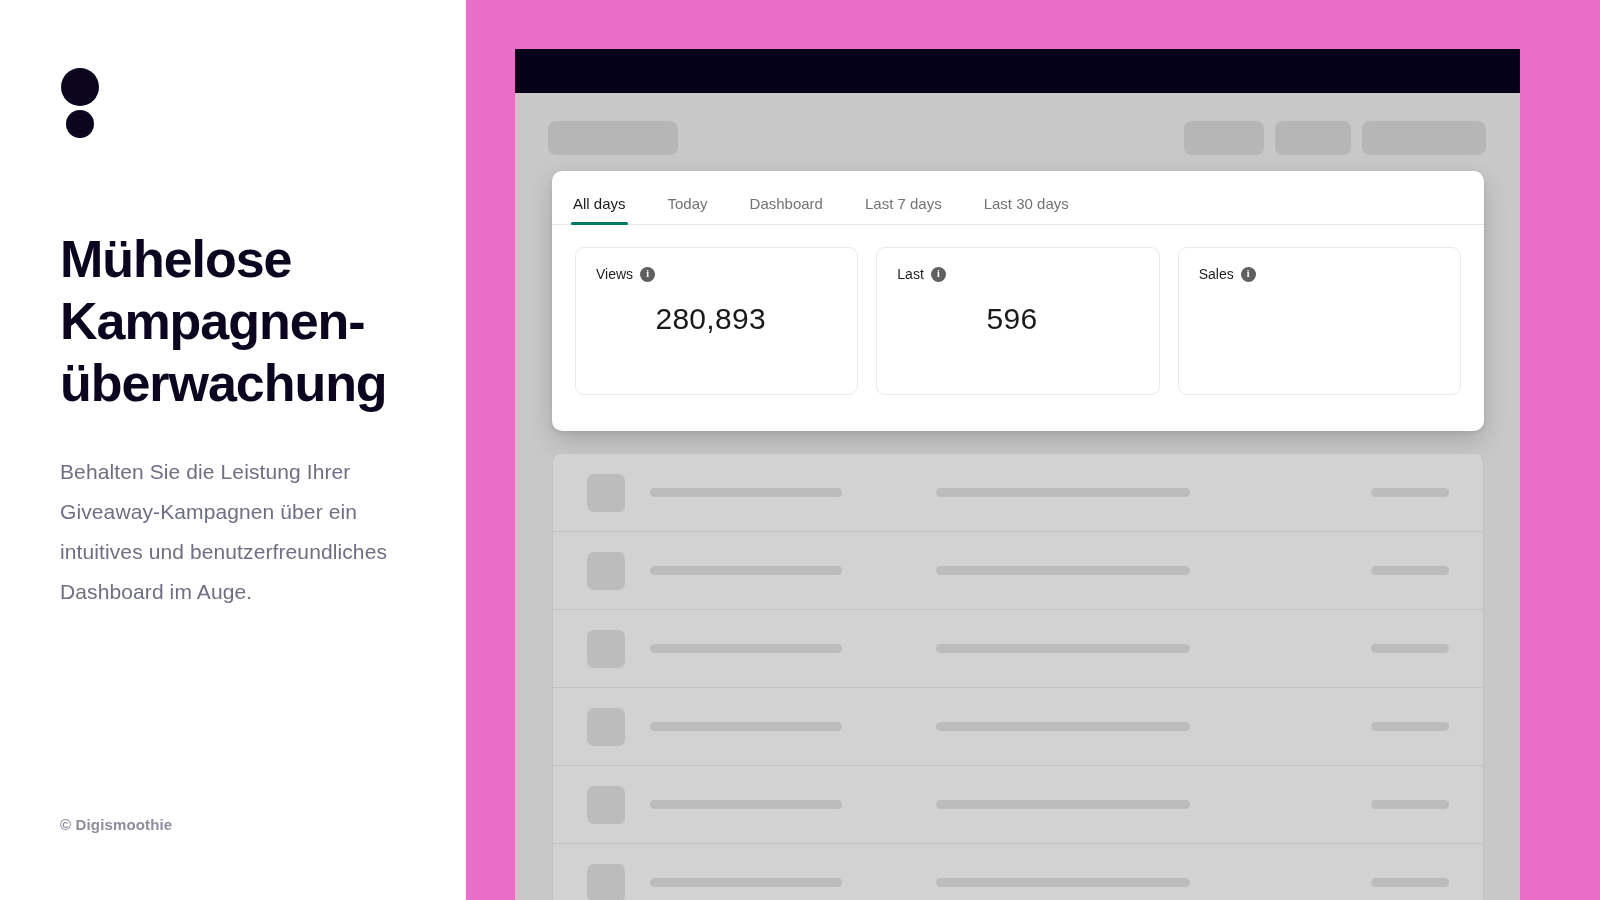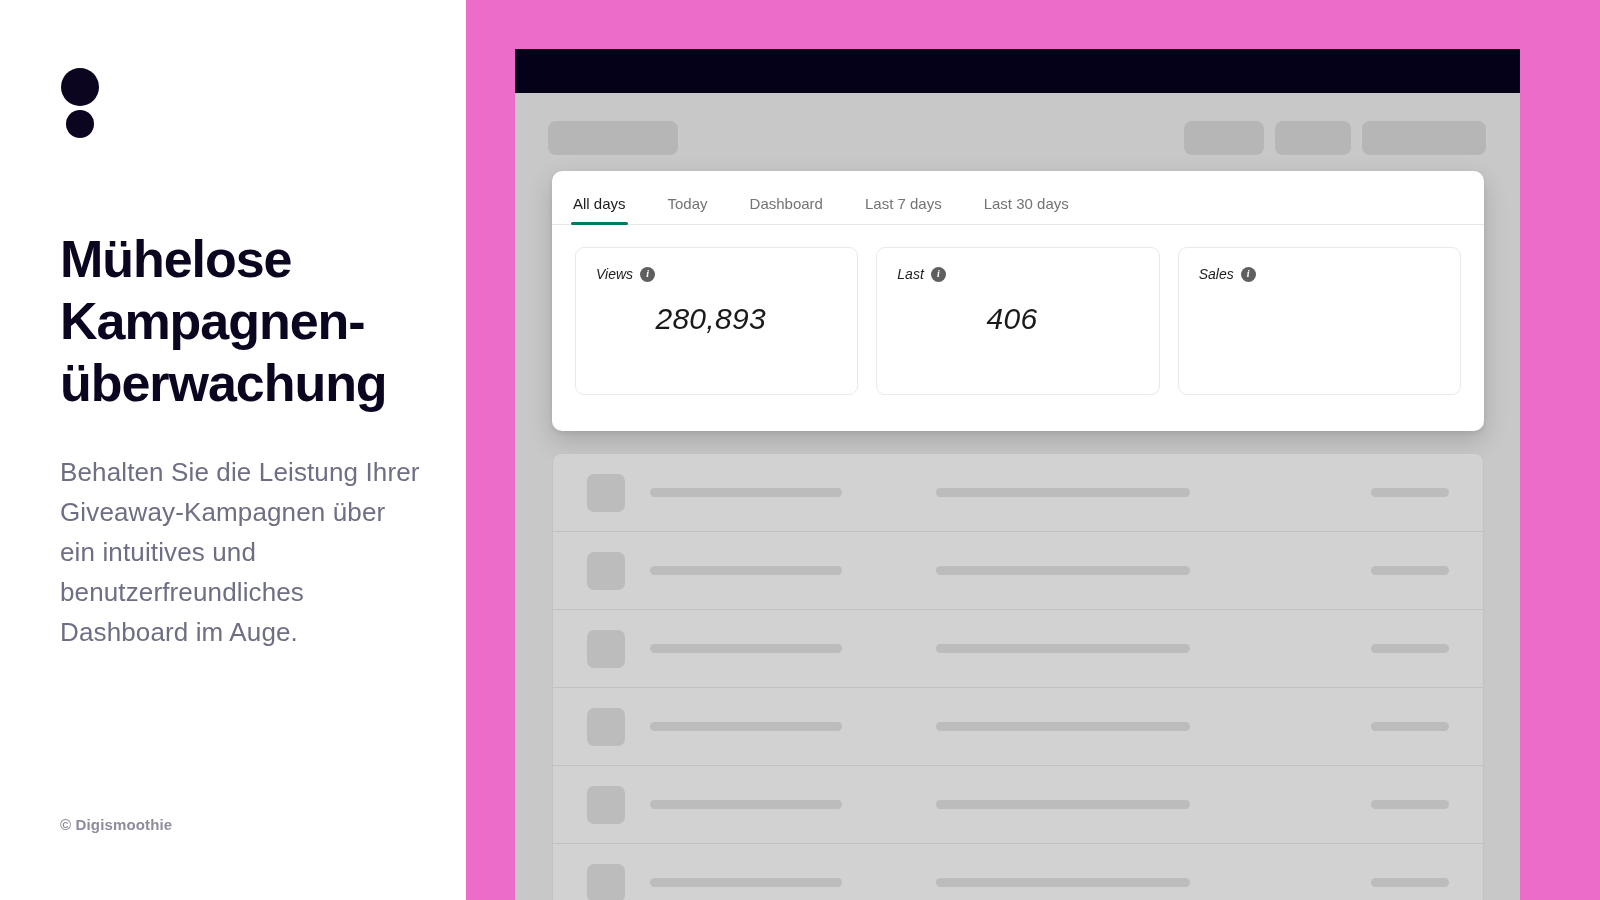--- a/index.html
+++ b/index.html
@@ -51,21 +51,21 @@
     font-size: 52px;
     line-height: 62px;
     font-weight: 800;
     letter-spacing: -0.02em;
     color: #0b0520;
   }
   .subhead {
     position: absolute;
     left: 60px; top: 452px;
     width: 360px;
-    font-size: 26px;
+    font-size: 21px;
     line-height: 40px;
     font-weight: 400;
     color: #6e6e84;
     letter-spacing: 0.005em;
   }
   .copyright {
     position: absolute;
     left: 60px; top: 816px;
     font-size: 15px;
     color: #8d8d9e;
@@ -172,21 +172,20 @@
     padding: 22px 23px 0 23px;
   }
   .stat-card {
     flex: 1 1 0;
     height: 148px;
     border: 1px solid #e9e9e9;
     border-radius: 9px;
     background: #fff;
     position: relative;
     padding: 18px 20px;
-    font-style: italic;
   }
   .stat-head {
     display: flex;
     align-items: center;
     gap: 7px;
     font-size: 14px;
     color: #1f1f1f;
   }
   .info-icon {
     display: inline-flex;
@@ -311,21 +310,21 @@
               <span class="info-icon">i</span>
             </div>
             <div class="stat-value">280,893</div>
           </div>
 
           <div class="stat-card">
             <div class="stat-head">
               <span>Last</span>
               <span class="info-icon">i</span>
             </div>
-            <div class="stat-value">406</div>
+            <div class="stat-value">596</div>
           </div>
 
           <div class="stat-card">
             <div class="stat-head">
               <span>Sales</span>
               <span class="info-icon">i</span>
             </div>
           </div>
 
         </div>

